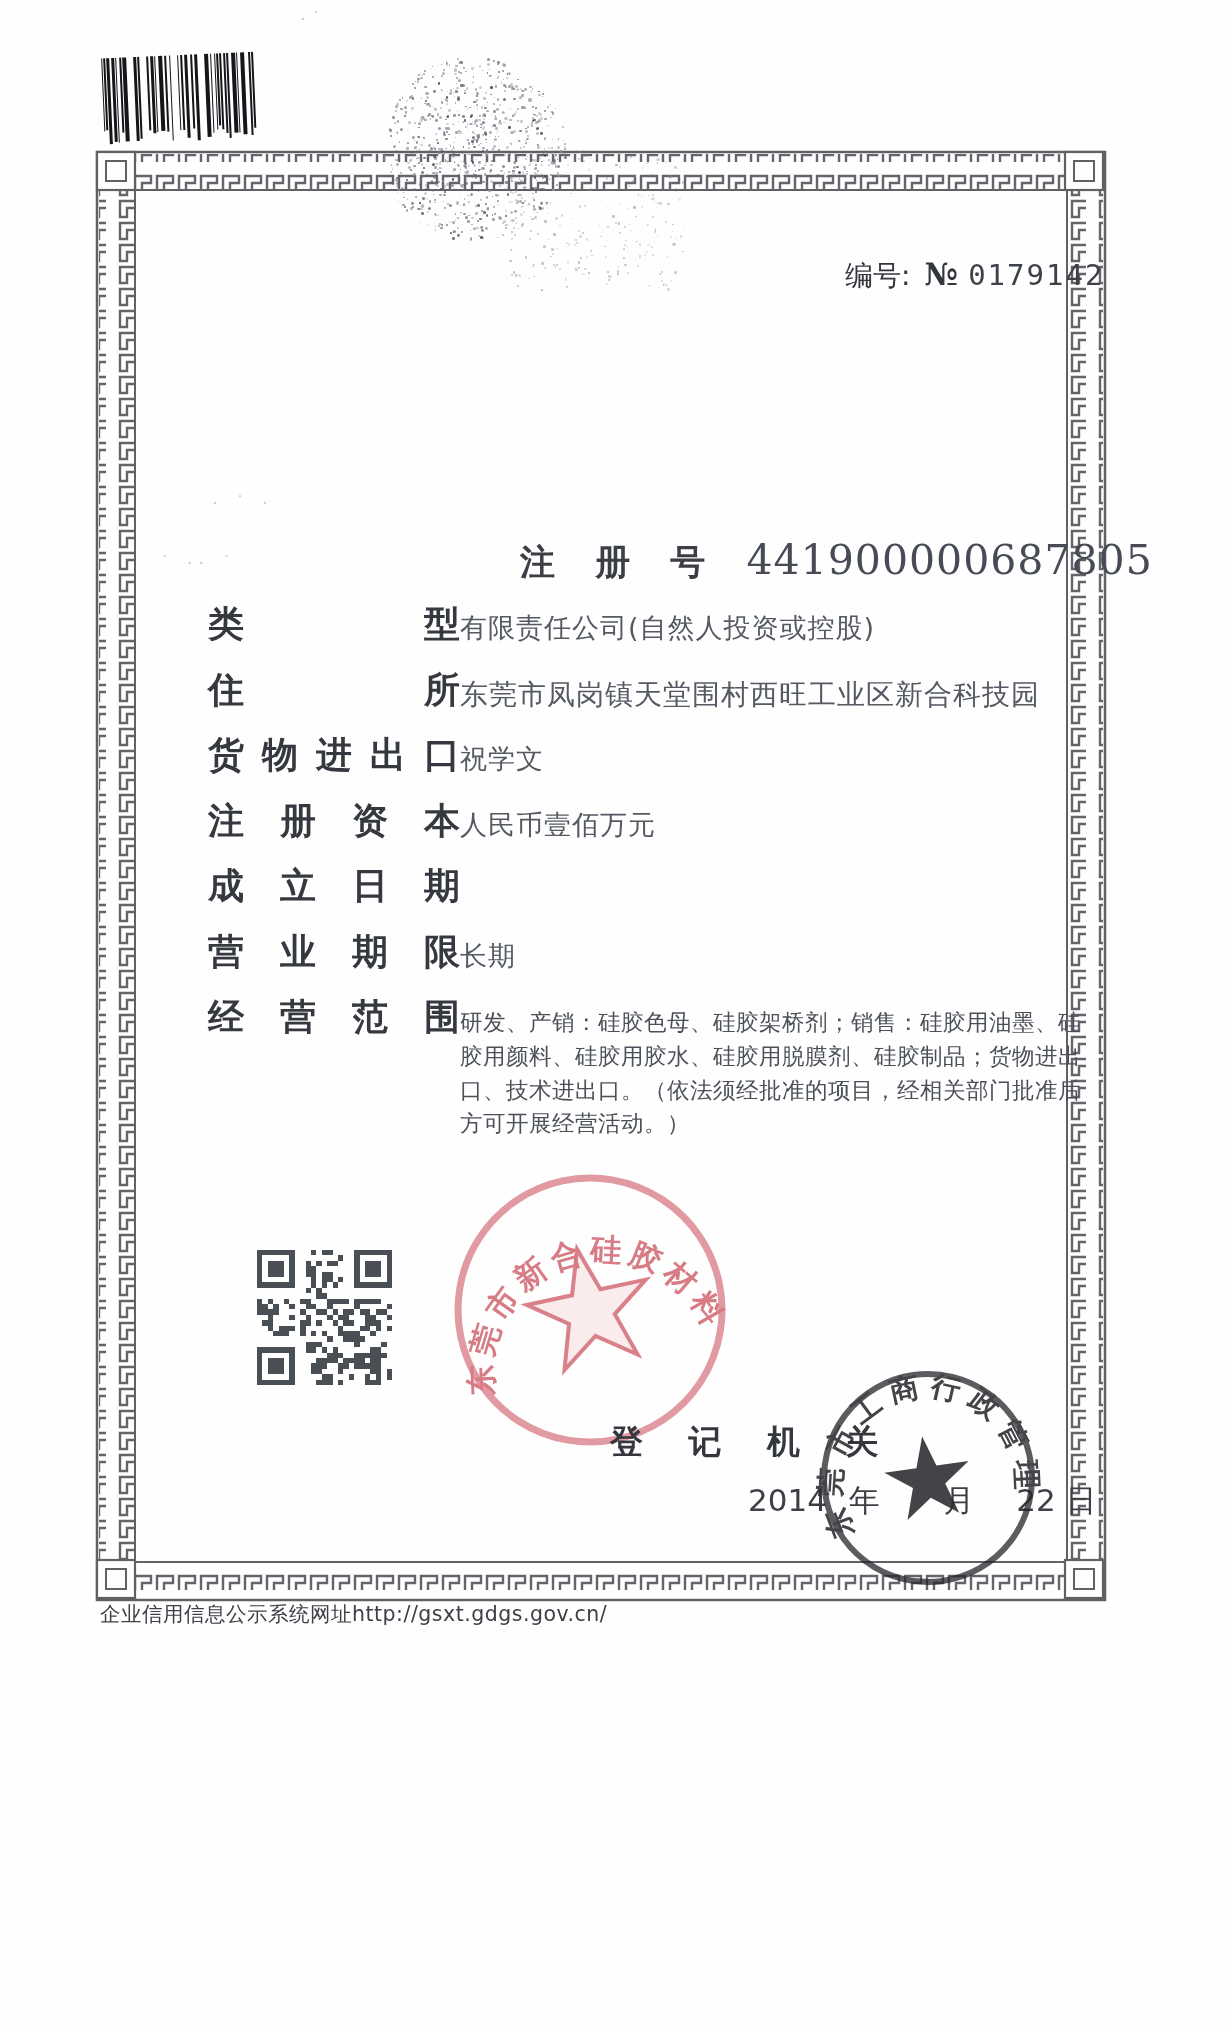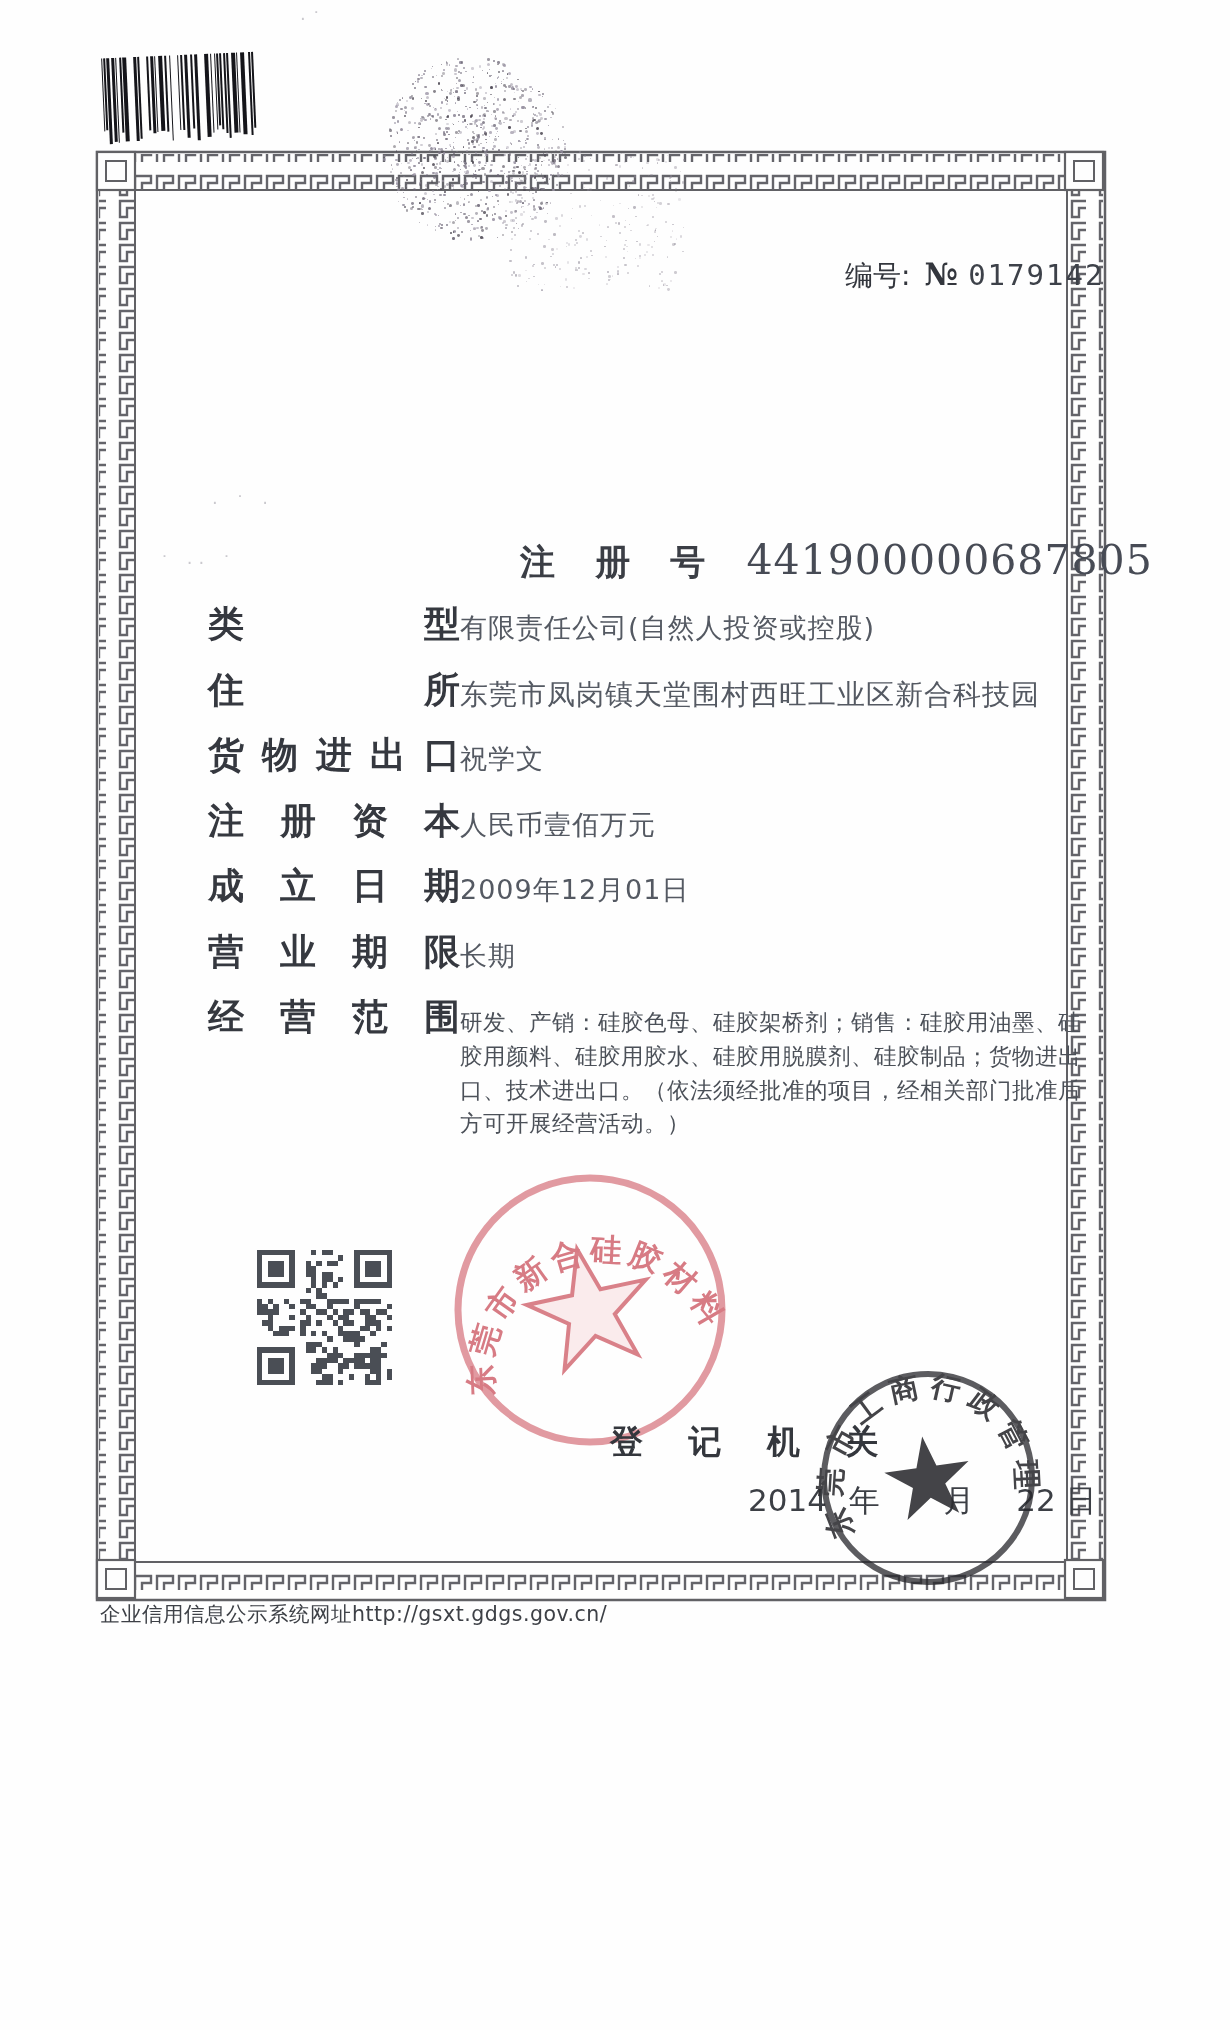--- a/index.html
+++ b/index.html
@@ -1258,21 +1258,20 @@
     <div class="row">
       <div class="label">货物进出口</div>
       <div class="value">祝学文</div>
     </div>
     <div class="row">
       <div class="label">注册资本</div>
       <div class="value">人民币壹佰万元</div>
     </div>
     <div class="row">
       <div class="label">成立日期</div>
-      <div class="value">2009年12月01日</div>
     </div>
     <div class="row">
       <div class="label">营业期限</div>
       <div class="value">长期</div>
     </div>
     <div class="row scope">
       <div class="label">经营范围</div>
       <div class="value">研发、产销：硅胶色母、硅胶架桥剂；销售：硅胶用油墨、硅胶用颜料、硅胶用胶水、硅胶用脱膜剂、硅胶制品；货物进出口、技术进出口。（依法须经批准的项目，经相关部门批准后方可开展经营活动。）</div>
     </div>
   </div>

